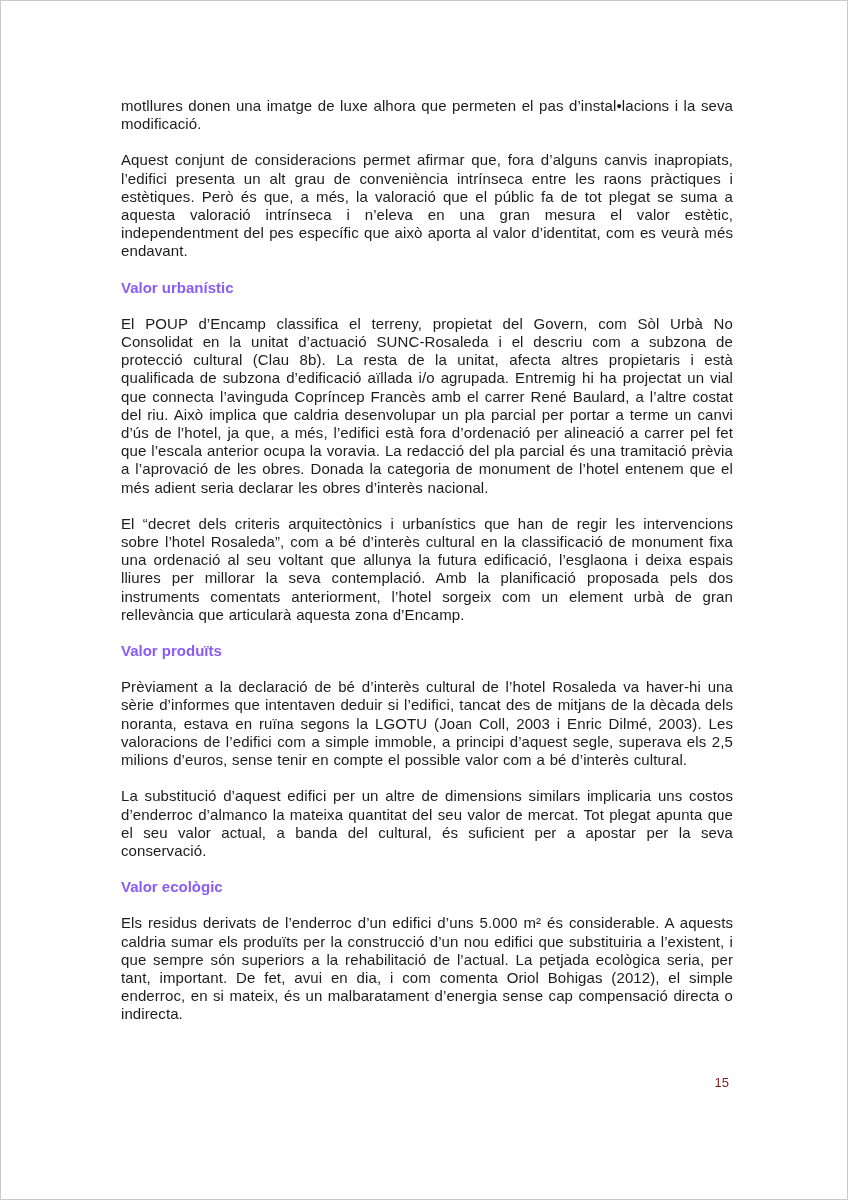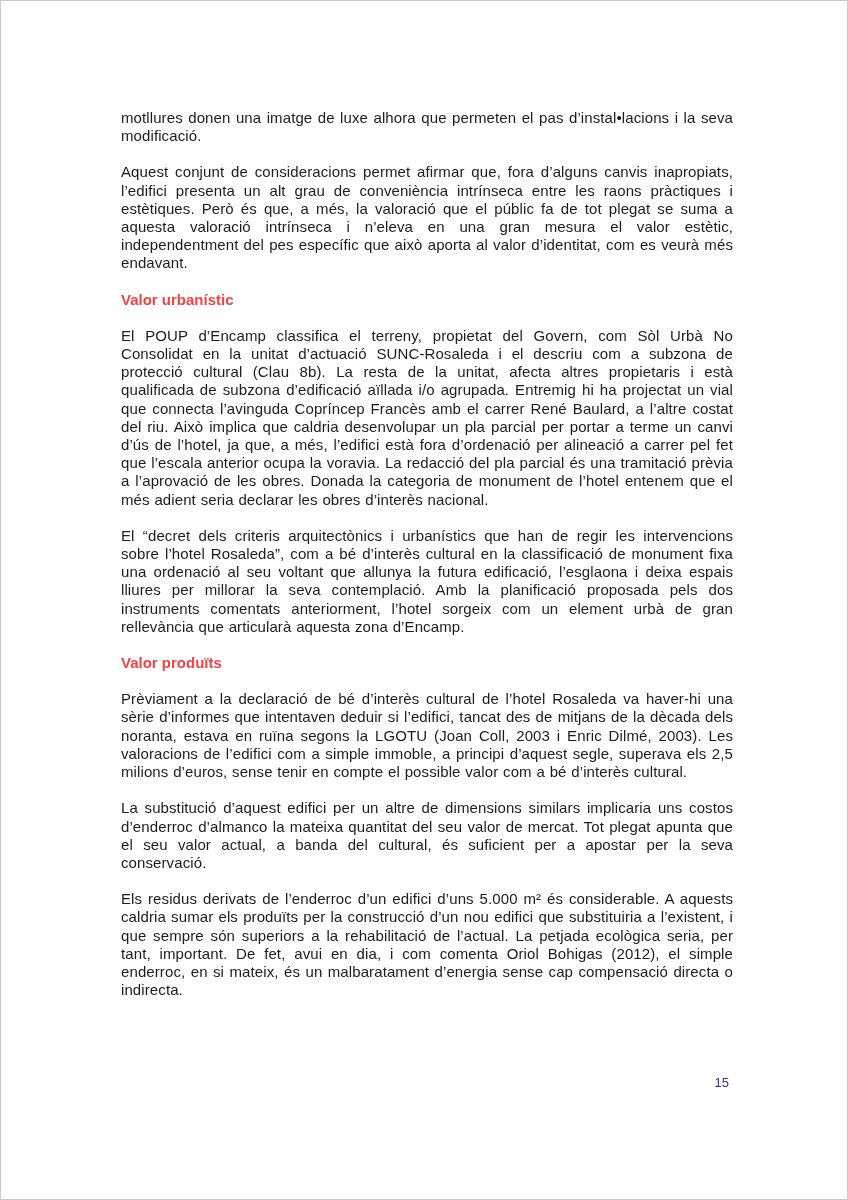--- a/index.html
+++ b/index.html
@@ -18,45 +18,45 @@
     color: #1c1c1c;
     overflow: hidden;
   }
   .content {
     position: absolute;
     left: 120px;
     top: 96px;
     width: 612px;
   }
   .body-paragraph {
-    margin: 12px 0 18px 0;
+    margin: 0 0 18px 0;
     font-size: 15px;
     line-height: 18.2px;
     text-align: justify;
     text-justify: inter-word;
     hyphens: none;
     word-spacing: 0.5px;
     letter-spacing: 0.1px;
     color: #1c1c1c;
   }
   .section-heading {
     margin: 0 0 18px 0;
     font-size: 15px;
     line-height: 18.2px;
     font-weight: bold;
     text-align: left;
-    color: #ef4444;
+    color: #8b5cf6;
   }
   .page-number {
     position: absolute;
     right: 118px;
     top: 1074px;
     font-size: 13px;
     line-height: 15px;
-    color: #4c1d95;
+    color: #7f1d1d;
   }
 </style>
 </head>
 <body>
 
 <div class="page">
   <div class="content">
 
     <p class="body-paragraph">motllures donen una imatge de luxe alhora que permeten el pas d’instal•lacions i la seva modificació.</p>
 
@@ -68,19 +68,20 @@
     <p class="body-paragraph">El POUP d’Encamp classifica el terreny, propietat del Govern, com Sòl Urbà No Consolidat en la unitat d’actuació SUNC-Rosaleda i el descriu com a subzona de protecció cultural (Clau 8b). La resta de la unitat, afecta altres propietaris i està qualificada de subzona d’edificació aïllada i/o agrupada. Entremig hi ha projectat un vial que connecta l’avinguda Copríncep Francès amb el carrer René Baulard, a l’altre costat del riu. Això implica que caldria desenvolupar un pla parcial per portar a terme un canvi d’ús de l’hotel, ja que, a més, l’edifici està fora d’ordenació per alineació a carrer pel fet que l’escala anterior ocupa la voravia. La redacció del pla parcial és una tramitació prèvia a l’aprovació de les obres. Donada la categoria de monument de l’hotel entenem que el més adient seria declarar les obres d’interès nacional.</p>
 
     <p class="body-paragraph">El “decret dels criteris arquitectònics i urbanístics que han de regir les intervencions sobre l’hotel Rosaleda”, com a bé d’interès cultural en la classificació de monument fixa una ordenació al seu voltant que allunya la futura edificació, l’esglaona i deixa espais lliures per millorar la seva contemplació. Amb la planificació proposada pels dos instruments comentats anteriorment, l’hotel sorgeix com un element urbà de gran rellevància que articularà aquesta zona d’Encamp.</p>
 
     <h2 class="section-heading">Valor produïts</h2>
 
     <p class="body-paragraph">Prèviament a la declaració de bé d’interès cultural de l’hotel Rosaleda va haver-hi una sèrie d’informes que intentaven deduir si l’edifici, tancat des de mitjans de la dècada dels noranta, estava en ruïna segons la LGOTU (Joan Coll, 2003 i Enric Dilmé, 2003). Les valoracions de l’edifici com a simple immoble, a principi d’aquest segle, superava els 2,5 milions d’euros, sense tenir en compte el possible valor com a bé d’interès cultural.</p>
 
     <p class="body-paragraph">La substitució d’aquest edifici per un altre de dimensions similars implicaria uns costos d’enderroc d’almanco la mateixa quantitat del seu valor de mercat. Tot plegat apunta que el seu valor actual, a banda del cultural, és suficient per a apostar per la seva conservació.</p>
 
+    <h2 class="section-heading">Valor ecològic</h2>
 
     <p class="body-paragraph">Els residus derivats de l’enderroc d’un edifici d’uns 5.000 m² és considerable. A aquests caldria sumar els produïts per la construcció d’un nou edifici que substituiria a l’existent, i que sempre són superiors a la rehabilitació de l’actual. La petjada ecològica seria, per tant, important. De fet, avui en dia, i com comenta Oriol Bohigas (2012), el simple enderroc, en si mateix, és un malbaratament d’energia sense cap compensació directa o indirecta.</p>
 
   </div>
 
   <div class="page-number">15</div>
 </div>
 
 </body></html>

